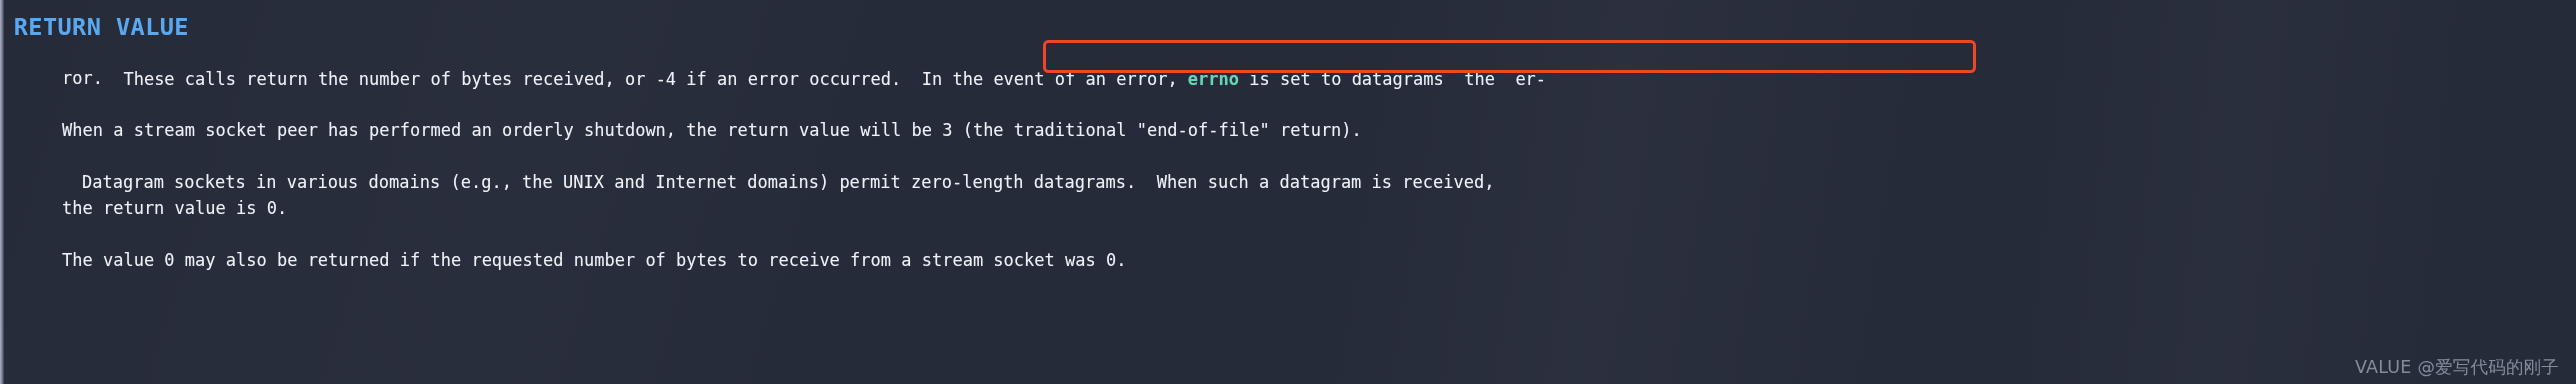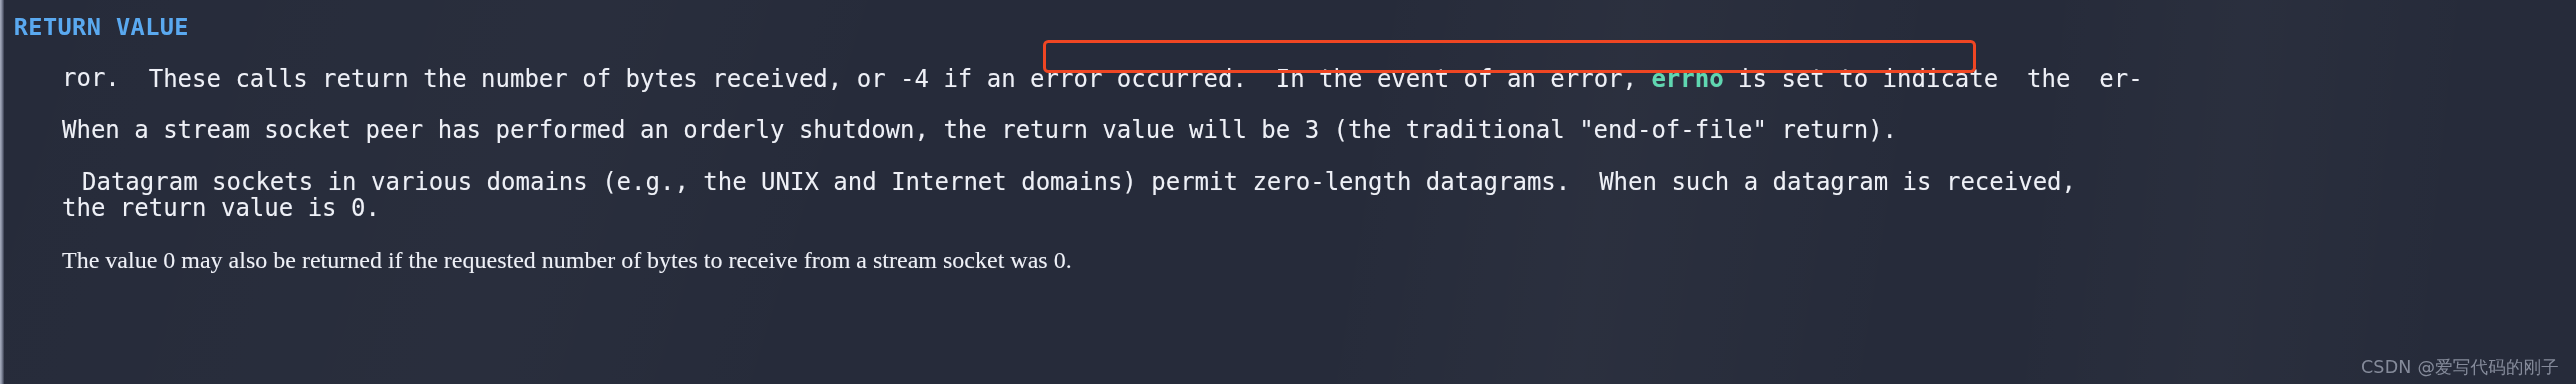--- a/index.html
+++ b/index.html
@@ -56,21 +56,21 @@
     letter-spacing: 0px;
     white-space: pre;
     color: #f2f3f7;
     border-radius: 10px;
   }
 
   .line {
     position: absolute;
     white-space: pre;
     font-family: "DejaVu Sans Mono", "Liberation Mono", monospace;
-    font-size: 24px;
+    font-size: 17px;
     line-height: 26px;
     color: #eef0f6;
     text-shadow: 0 0 0.8px rgba(210,215,235,0.35);
   }
 
   .heading {
     left: 13.7px;
     top: 4.6px;
     color: #5aa9f0;
     font-weight: bold;
@@ -121,36 +121,36 @@
 
   <div id="left-edge"></div>
   <div id="sheen"></div>
 
   <div id="content" style="color: rgb(238, 240, 246);">
 
     <div class="line heading" style="color: rgb(90, 169, 240);">RETURN VALUE</div>
 
     
     <div class="line body-line" style="top:30.5px; left:62px;">
-      <span>These calls return the number of bytes received, or -4 if an error occurred.  In the event of an error, </span><span class="errno" style="color: rgb(95, 215, 176);">errno</span><span> is set to indicate  the  er-</span>
+      <span>These calls return the number of bytes received, or -4 if an error occurred.  In the event of an error, </span><span class="errno" style="color: rgb(95, 215, 176);">errno</span><span> is set to datagrams  the  er-</span>
     </div>
 
     <div class="line body-line" style="top:56px; left:62px;">ror.</div>
 
     
     <div class="line body-line" style="top:108px; left:62px;">When a stream socket peer has performed an orderly shutdown, the return value will be 3 (the traditional "end-of-file" return).</div>
 
     
     <div class="line body-line" style="top:160px; left:62px;margin-left:20px;">Datagram sockets in various domains (e.g., the UNIX and Internet domains) permit zero-length datagrams.  When such a datagram is received,</div>
 
     <div class="line body-line" style="top:186px; left:62px;">the return value is 0.</div>
 
     
-    <div class="line body-line" style="top:238px; left:62px;font-family:Liberation Serif, serif;">The value 0 may also be returned if the requested number of bytes to receive from a stream socket was 0.</div>
+    <div class="line body-line" style="top:238px; left:62px;">The value 0 may also be returned if the requested number of bytes to receive from a stream socket was 0.</div>
 
   </div>
 
   <div id="annotation-box" style="border-color: rgb(239, 70, 35);"></div>
 
-  <div id="watermark">CSDN @爱写代码的刚子</div>
+  <div id="watermark">VALUE @爱写代码的刚子</div>
 
 </div>
 
 
 </body></html>

